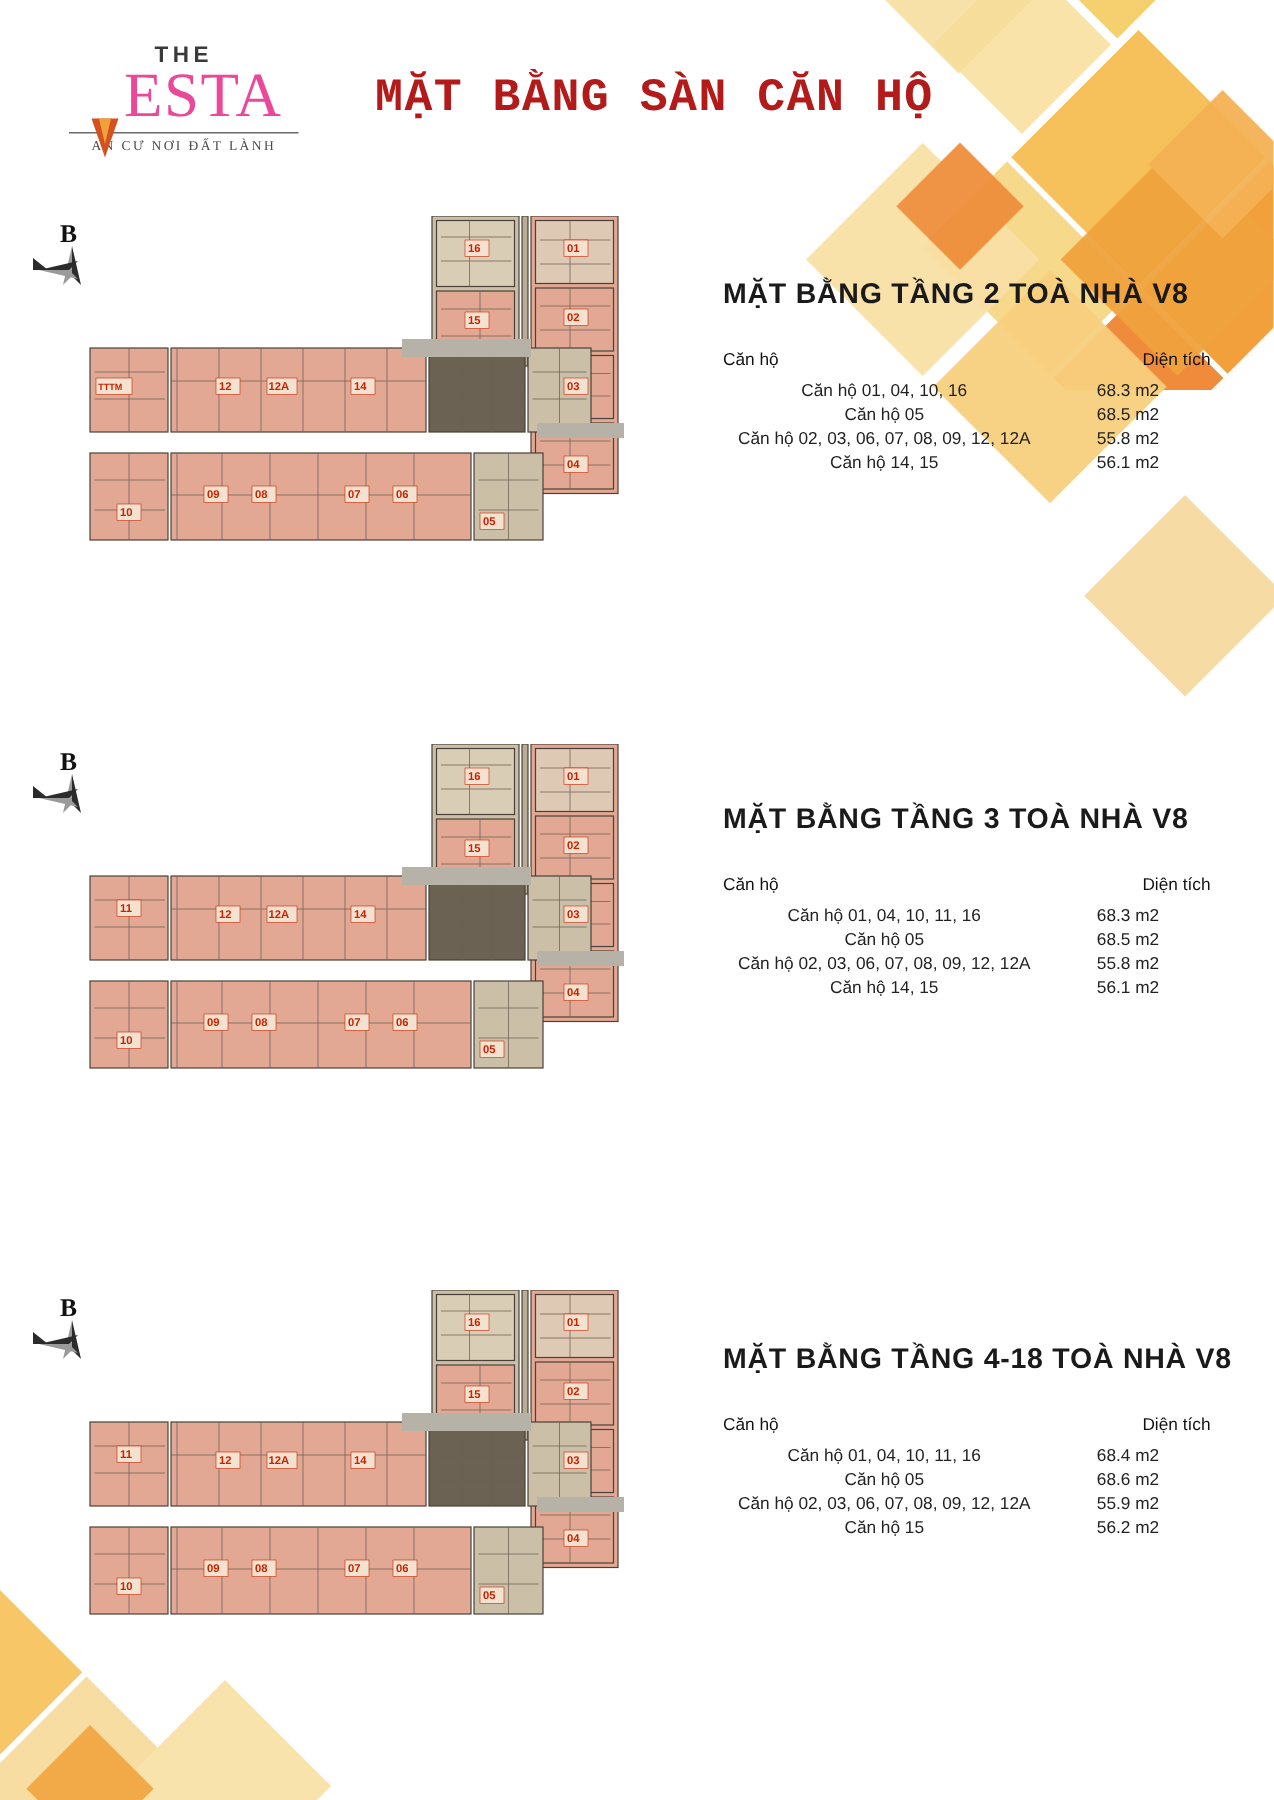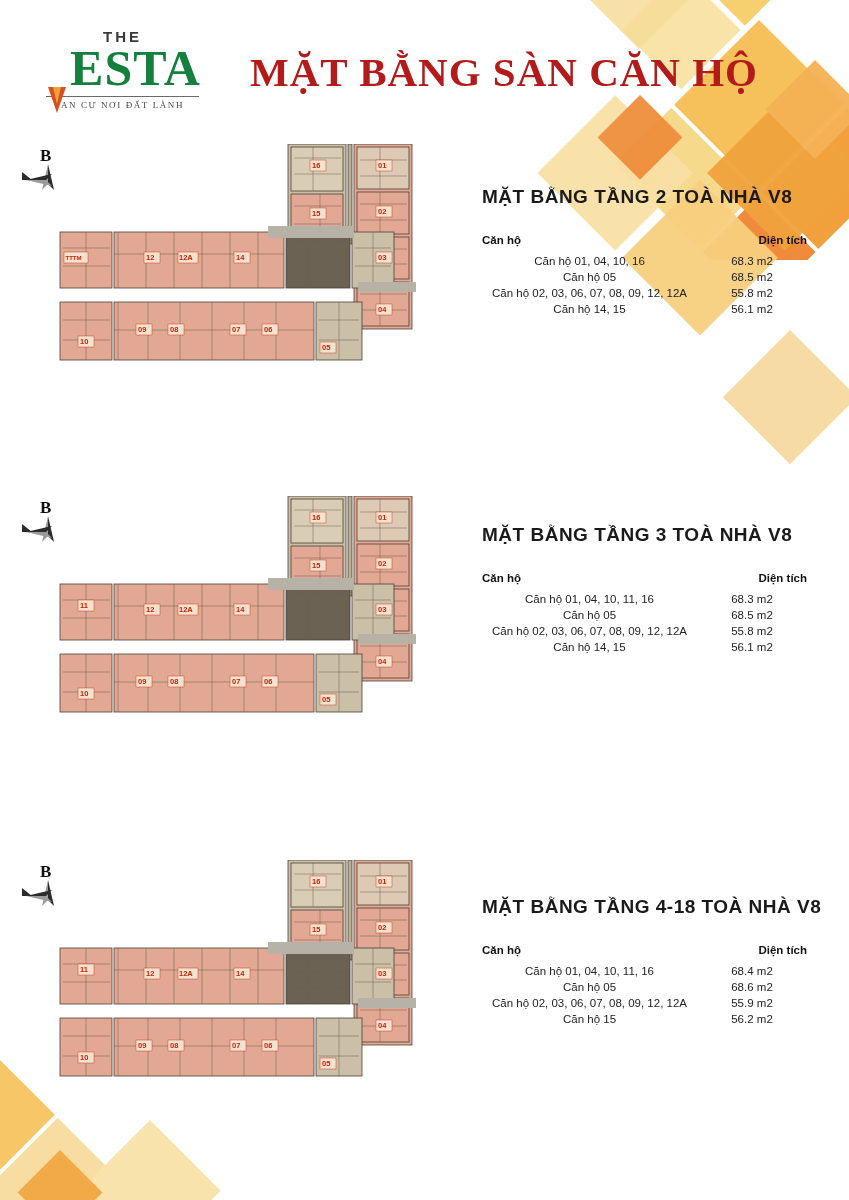--- a/index.html
+++ b/index.html
@@ -20,43 +20,43 @@
   .header { position:relative; z-index:3; height:130px; }
   .logo-wrap {
     position:absolute; left:40px; top:28px; width:165px; text-align:center;
     color:#2b2b2b;
   }
   .logo-the {
     font-family:Liberation Sans, sans-serif; font-size:15px; letter-spacing:3px;
     font-weight:bold; color:#3a3a3a; margin-bottom:-2px;
   }
   .logo-main {
-    font-family:"Liberation Serif", serif; font-size:50px; font-weight:bold;
-    letter-spacing:1px; color:#15803d; line-height:1.0; position:relative;
+    font-family:"Liberation Serif", serif; font-size:42px; font-weight:normal;
+    letter-spacing:1px; color:#ec4899; line-height:1.0; position:relative;
   }
   .logo-main .flame {
     display:inline-block; position:relative; width:26px;
   }
   .logo-main .flame::before{
     content:""; position:absolute; left:4px; top:2px; width:0; height:0;
     border-left:9px solid transparent; border-right:9px solid transparent;
     border-top:26px solid #d4521f;
   }
   .logo-main .flame::after{
     content:""; position:absolute; left:9px; top:2px; width:0; height:0;
     border-left:4px solid transparent; border-right:4px solid transparent;
     border-top:17px solid #f0a23a;
   }
   .logo-rule { height:1px; background:#6a6a6a; margin:3px 6px 3px 6px; }
   .logo-sub { font-size:9px; letter-spacing:1.6px; color:#4a4a4a; font-family:"Liberation Serif", serif;}
 
   .page-title {
     position:absolute; left:250px; top:48px;
-    font-family:Liberation Serif, serif;
-    font-size:41px; font-weight:bold; letter-spacing:1px;
+    font-family:Liberation Mono, monospace;
+    font-size:31px; font-weight:bold; letter-spacing:1px;
     color:#b31b1b;
   }
 
   
   .section { position:relative; z-index:3; height:340px; }
   #sec0 { margin-top:8px; }
   #sec1 { margin-top:18px; }
   #sec2 { margin-top:18px; }
 
   .compass { position:absolute; width:58px; height:60px; }
@@ -65,21 +65,21 @@
   .plan { position:absolute;text-decoration:underline; }
 
   .info { position:absolute; }
   .info-title {
     font-family:Liberation Sans, sans-serif;
     font-size:19px; font-weight:bold; letter-spacing:.5px; color:#1a1a1a;
     white-space:nowrap;
   }
   .info-table { margin-top:26px; width:325px; border-collapse:collapse; }
   .info-table th {
-    text-align:left; font-size:11.5px; font-weight:bold; color:#111;
+    text-align:left; font-size:11.5px; font-weight:normal; color:#111;
     padding:0 0 7px 0;
   }
   .info-table th.right { text-align:right; }
   .info-table td {
     font-size:11.5px; color:#222; padding:2px 0; vertical-align:top;text-align:center;
   }
   .info-table td.area { width:110px; }
 
   
   .plan svg { display:block; }
@@ -372,21 +372,21 @@
         <rect x="172" y="180" width="16" height="11" fill="#f3e2cf" stroke="#cc2200" stroke-width="0.4"></rect>
           <text x="174" y="188">07</text>
         <rect x="204" y="180" width="16" height="11" fill="#f3e2cf" stroke="#cc2200" stroke-width="0.4"></rect>
           <text x="206" y="188">06</text>
         <rect x="262" y="198" width="16" height="11" fill="#f3e2cf" stroke="#cc2200" stroke-width="0.4"></rect>
           <text x="264" y="206">05</text>
       </g>
     </svg>
   </div>
 
-  <div class="info" style="left:482px; top:28px;">
+  <div class="info" style="left:482px; top:40px;">
     <div class="info-title">MẶT BẰNG TẦNG 3 TOÀ NHÀ V8</div>
     <table class="info-table">
       <thead>
         <tr>
           <th>Căn hộ</th>
           <th class="right">Diện tích</th>
         </tr>
       </thead>
       <tbody>
         <tr>

